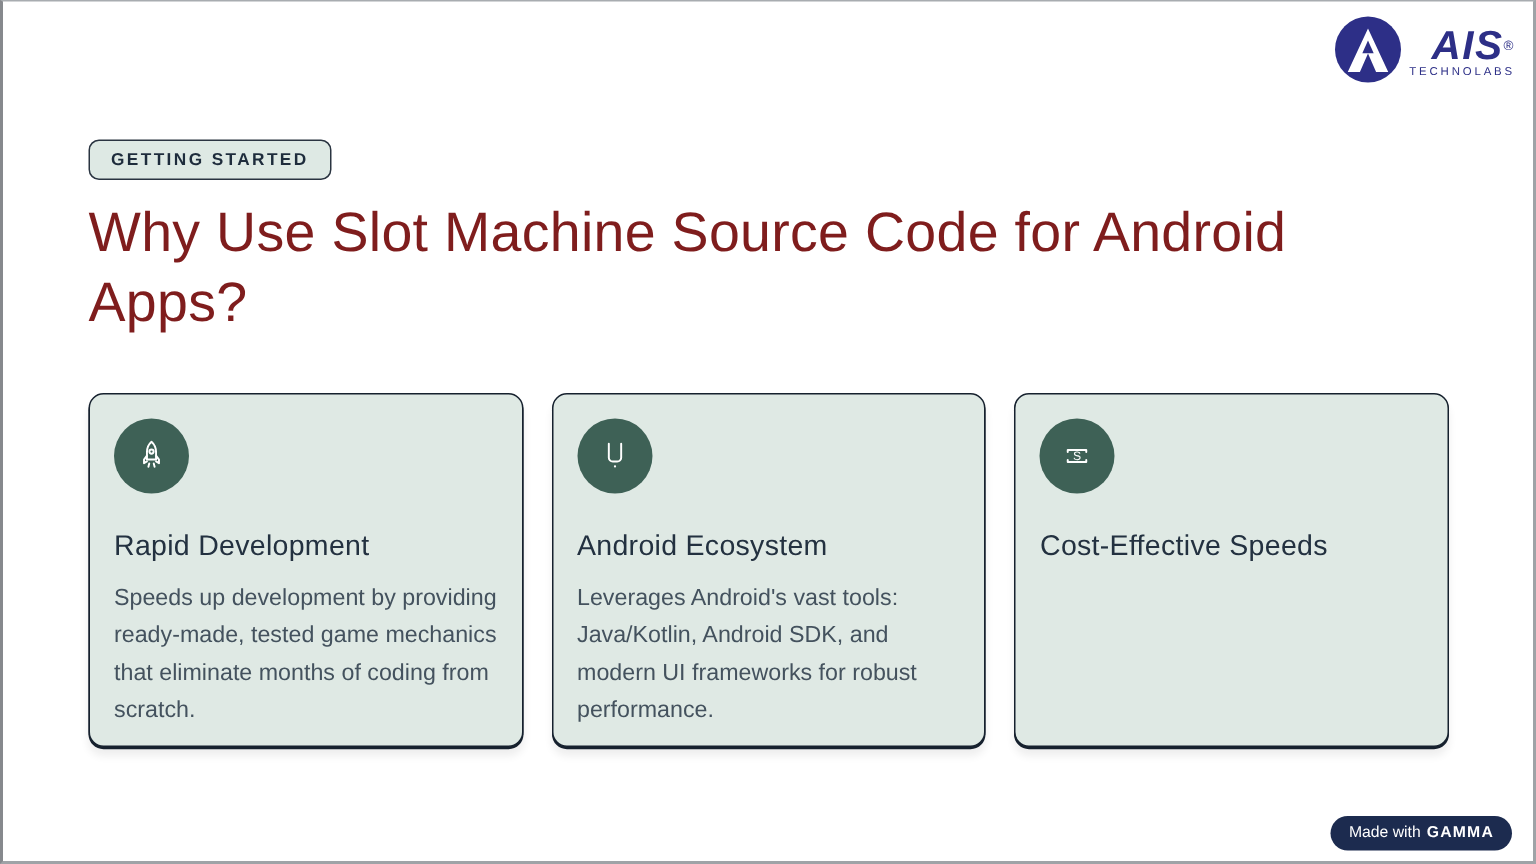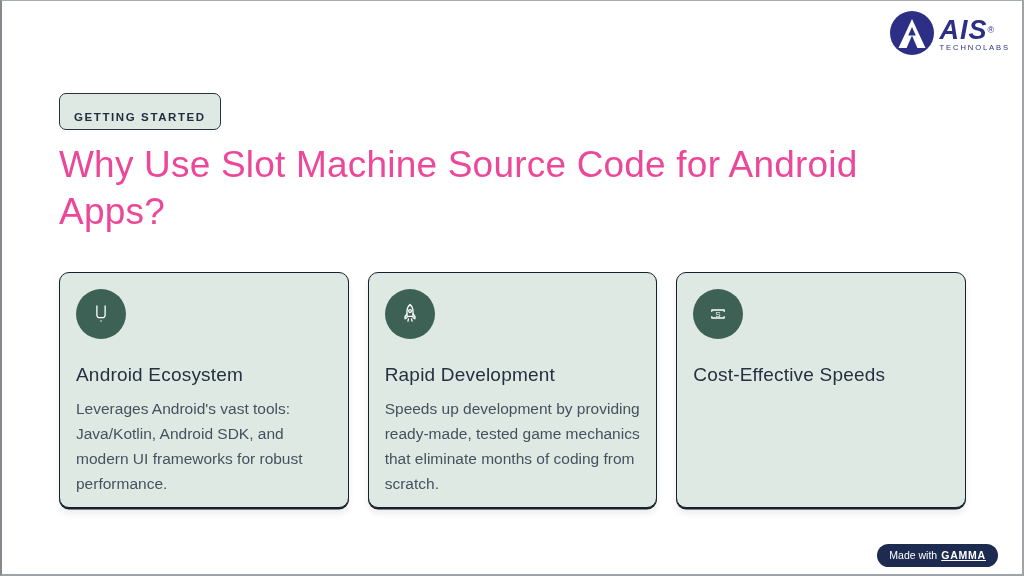--- a/index.html
+++ b/index.html
@@ -12,21 +12,21 @@
     box-sizing: border-box;
     border-top: 1px solid #a8acb0;
     border-right: 2px solid #9fa3a7;
     border-bottom: 2px solid #9fa3a7;
     border-left: 2px solid #86898d;
   }
 
   
   .brand-logo {
     position: absolute; top: 10px; right: 12px;
-    display: flex; align-items: flex-start; gap: 6px;
+    display: flex; align-items: flex-start; gap: 6px; text-align: right;
   }
   .brand-circle {
     width: 44px; height: 44px; border-radius: 50%;
     background: #2d2f87;
     display: flex; align-items: center; justify-content: center;
     flex: 0 0 auto;
   }
   .brand-textcol { display: flex; flex-direction: column; padding-top: 7px; }
   .brand-word {
     color: #2d2f87; font-weight: 800; font-size: 27px; line-height: 24px;
@@ -36,36 +36,36 @@
   .brand-sub {
     color: #2d2f87; font-weight: 400; font-size: 7.6px;
     letter-spacing: 1.9px; margin-top: 1px;
   }
 
   
   .content { padding: 0 56px 0 57px; }
   .kicker-badge {
     display: inline-block;
     margin: 92px 0 0 0;
-    padding: 17px 14px 6px;
+    padding: 7px 14px 6px;
     background: #dee9e4;
     border: 1px solid #2a3441;
     border-radius: 7px;
     color: #1e2c3c;
     font-size: 11.5px;
     font-weight: 600;
     letter-spacing: 1.6px;
   }
   .page-title {
     margin: 11px 0 0 0;
     max-width: 870px;
     font-size: 37px;
     font-weight: 400;
     line-height: 47px;
-    color: #ec4899;
+    color: #7f1d1d;
     letter-spacing: 0.2px;
   }
 
   
   .cards {
     display: flex; gap: 19px;
     margin-top: 37px;
   }
   .card {
     flex: 1 1 0;
@@ -93,30 +93,30 @@
   }
   .card-desc {
     margin: 10px 0 0 0;
     font-size: 15.5px;
     line-height: 25px;
     color: #44525e;
   }
 
   
   .made-with {
-    position: absolute; right: 24px; bottom: 7px;
+    position: absolute; right: 14px; bottom: 7px;
     background: #1c2b4f;
     color: #ffffff;
     border-radius: 12px;
     padding: 5px 12px 6px;
     font-size: 10.5px;
     display: flex; align-items: center; gap: 4px;
     cursor: pointer;
   }
-  .made-with .gamma-word { font-weight: 800; letter-spacing: 0.8px; text-decoration: underline; }
+  .made-with .gamma-word { font-weight: 800; letter-spacing: 0.8px; }
 </style>
 </head>
 <body>
 
 <div class="brand-logo">
   <div class="brand-circle">
     <svg width="44" height="44" viewBox="0 0 44 44">
       <path d="M22 8 L35.5 37 H27.4 L22 24.6 L16.6 37 H8.5 Z" fill="#ffffff"></path>
       <path d="M22 16 L25.8 24.5 H18.2 Z" fill="#2d2f87"></path>
     </svg>
@@ -133,41 +133,41 @@
 
   
   <h1 class="page-title">Why Use Slot Machine Source Code for Android Apps?</h1>
 
   
   <div class="cards">
 
     <div class="card">
       <div class="icon-circle">
         <svg width="26" height="26" viewBox="0 0 24 24" fill="none" stroke="#ffffff" stroke-width="1.2" stroke-linecap="round" stroke-linejoin="round">
-          <path d="M8.2 4.5 V13 a2.4 2.4 0 0 0 2.4 2.4 h2.8 a2.4 2.4 0 0 0 2.4 -2.4 V4.5"></path>
-          <circle cx="12" cy="18.4" r="0.7" fill="#ffffff" stroke="none"></circle>
-        </svg>
-      </div>
-      <h3 class="card-title">Android Ecosystem</h3>
-      <p class="card-desc">Leverages Android's vast tools: Java/Kotlin, Android SDK, and modern UI frameworks for robust performance.</p>
-    </div>
-
-    <div class="card">
-      <div class="icon-circle">
-        <svg width="26" height="26" viewBox="0 0 24 24" fill="none" stroke="#ffffff" stroke-width="1.2" stroke-linecap="round" stroke-linejoin="round">
           <path d="M12 3.2 C13.9 4.9 14.8 7.1 14.8 9.6 V14.2 H9.2 V9.6 C9.2 7.1 10.1 4.9 12 3.2 Z"></path>
           <circle cx="12" cy="9.3" r="1.3"></circle>
           <path d="M9.2 11.8 L7.4 14.2 V16.4 L9.2 15.3"></path>
           <path d="M14.8 11.8 L16.6 14.2 V16.4 L14.8 15.3"></path>
           <path d="M10.6 16.6 L10.1 18.6"></path>
           <path d="M13.4 16.6 L13.9 18.6"></path>
         </svg>
       </div>
       <h3 class="card-title">Rapid Development</h3>
       <p class="card-desc">Speeds up development by providing ready-made, tested game mechanics that eliminate months of coding from scratch.</p>
+    </div>
+
+    <div class="card">
+      <div class="icon-circle">
+        <svg width="26" height="26" viewBox="0 0 24 24" fill="none" stroke="#ffffff" stroke-width="1.2" stroke-linecap="round" stroke-linejoin="round">
+          <path d="M8.2 4.5 V13 a2.4 2.4 0 0 0 2.4 2.4 h2.8 a2.4 2.4 0 0 0 2.4 -2.4 V4.5"></path>
+          <circle cx="12" cy="18.4" r="0.7" fill="#ffffff" stroke="none"></circle>
+        </svg>
+      </div>
+      <h3 class="card-title">Android Ecosystem</h3>
+      <p class="card-desc">Leverages Android's vast tools: Java/Kotlin, Android SDK, and modern UI frameworks for robust performance.</p>
     </div>
 
     <div class="card">
       <div class="icon-circle">
         <svg width="26" height="26" viewBox="0 0 24 24" fill="none" stroke="#ffffff" stroke-width="1.2" stroke-linecap="round" stroke-linejoin="round">
           <path d="M6.3 9.6 V8.3 H17.7 V9.6"></path>
           <path d="M6.3 14.4 V15.7 H17.7 V14.4"></path>
           <text x="12" y="14.6" text-anchor="middle" font-size="7.5" font-family="Liberation Sans, sans-serif" fill="#ffffff" stroke="none">S</text>
         </svg>
       </div>

